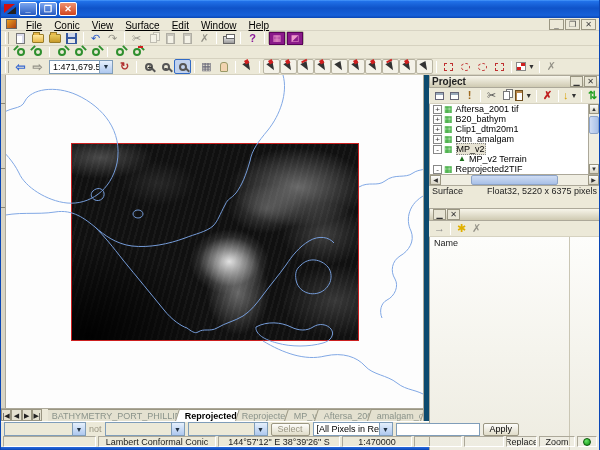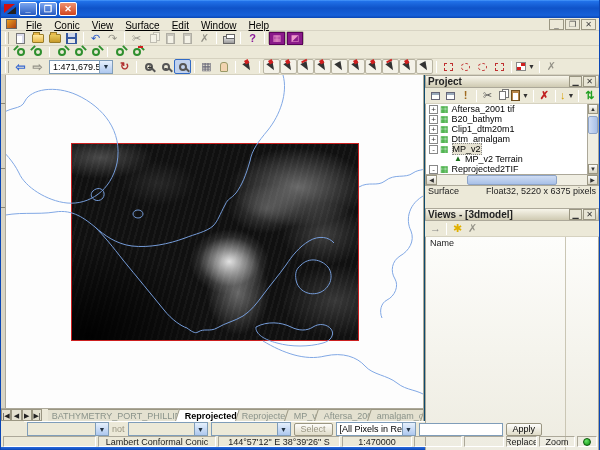--- a/index.html
+++ b/index.html
@@ -88,21 +88,21 @@
       repeating-linear-gradient(105deg, rgba(255,255,255,.04) 0 2px, rgba(0,0,0,0) 2px 6px);}
   .coast{position:absolute;left:0;top:0;}
   
   .tabstrip{height:13px;display:flex;align-items:stretch;background:#ece9d8;border-top:1px solid #aca899;font-size:9px;}
   .tnav{width:14px;border:1px solid #9a9682;background:#e4e1d0;color:#222;font-size:7px;line-height:11px;text-align:center;}
   .tab{padding:0 7px;border:1px solid #9a9682;border-bottom:none;color:#8a938a;display:flex;align-items:center;
     background:#e4e1d0;transform:skewX(-18deg);margin-left:-4px;white-space:nowrap;overflow:hidden;}
   .tab span{transform:skewX(18deg);font-size:9px;}
   .tab.active{background:#fff;color:#000;z-index:2;font-weight:bold;}
   
-  .rightcol{width:176px;display:flex;flex-direction:column;background:#ece9d8;border-left:1px solid #0c4a6e;}
+  .rightcol{width:176px;display:flex;flex-direction:column;background:#ece9d8;border-left:5px solid #0c4a6e;}
   .phead{height:13px;background:linear-gradient(180deg,#f7f5ea,#cfcab2);border:1px solid #aca899;display:flex;align-items:center;padding:0 2px;}
   .phead .ptitle{flex:1;font-size:10px;font-weight:bold;color:#222;}
   .pbtn{width:13px;height:11px;border:1px solid #9a9682;background:#e8e5d4;font-size:8px;line-height:9px;text-align:center;color:#333;margin-left:1px;}
   .ptool{height:16px;display:flex;align-items:center;background:#ece9d8;border-bottom:1px solid #d6d2c0;padding-left:3px;}
   .ptool .tbtn{height:14px;min-width:15px;}
   .paneicon{width:9px;height:8px;border:1px solid #667;background:#fff;box-shadow:inset 0 2px 0 #9ab;}
   .tree{flex:1;background:#fff;border:1px solid #aca899;border-top:none;overflow:hidden;position:relative;font-size:10px;}
   .trow{display:flex;align-items:center;height:10px;white-space:nowrap;}
   .expander{width:9px;height:9px;border:1px solid #888;background:#fff;font-size:8px;line-height:7px;text-align:center;color:#333;margin-right:2px;flex:none;}
   .expander.hidden{visibility:hidden;}
@@ -120,21 +120,21 @@
   .hscroll .thumb{flex:1;margin:0 30px;background:linear-gradient(180deg,#cfdcf3,#a8c0e8);border:1px solid #8da4c8;border-radius:2px;}
   .pinfo{height:20px;background:#ece9d8;font-size:9px;color:#222;padding:1px 3px;line-height:9px;}
   .pinfo .row1{display:flex;justify-content:space-between;}
   
   .vlist{flex:1;background:#fff;border:1px solid #aca899;border-top:none;overflow:hidden;display:flex;flex-direction:column;}
   .vcolhead{display:flex;border-bottom:1px solid #cac6b4;}
   .vcolhead .hc{background:linear-gradient(180deg,#fdfdfb,#e4e1d0);border-right:1px solid #cac6b4;font-size:9px;padding:1px 4px;color:#222;}
   .vcolhead .hc.main{width:140px;}
   .vcolhead .hc.fill{flex:1;border-right:none;}
   
-  .selbar{height:15px;display:flex;align-items:center;background:#ece9d8;border-top:1px solid #fff;padding:0 3px;font-size:9px;gap:3px;margin-left:23px;}
+  .selbar{height:15px;display:flex;align-items:center;background:#ece9d8;border-top:1px solid #fff;padding:0 3px;font-size:9px;gap:3px;}
   .selbar .lbl{color:#9a9682;}
   .xpbutton{height:13px;padding:0 6px;border:1px solid #9a9682;border-radius:2px;background:linear-gradient(180deg,#fdfdfb,#e0dcc8);font-size:9px;line-height:11px;color:#000;}
   .xpbutton.disabled{color:#9a9682;}
   .txtinput{height:13px;background:#fff;border:1px solid #7f9db9;flex:none;}
   
   .statusbar{height:11px;display:flex;align-items:stretch;background:#ece9d8;padding:0 2px;gap:2px;}
   .statseg{border:1px solid;border-color:#aca899 #fff #fff #aca899;font-size:9px;color:#222;display:flex;align-items:center;justify-content:center;white-space:nowrap;overflow:hidden;text-align:right;}
   .bluebar{height:3px;background:linear-gradient(180deg,#2a6ce0,#0a46b5);}
   .greendot{width:8px;height:8px;border-radius:50%;background:radial-gradient(circle at 35% 30%,#66e866,#0d8a0d);border:1px solid #085808;}
 </style>
@@ -482,21 +482,20 @@
         <div class="pinfo">
           <div class="row1">
             <span>Surface</span>
             <span>Float32, 5220 x 6375 pixels</span>
           </div>
         </div>
       </div>
 
       <div style="display:flex;flex-direction:column;flex:1;margin-top:2px;">
         <div class="phead">
-          <span class="ptitle">Views - [3dmodel]</span>
           <span class="pbtn">▁</span>
           <span class="pbtn">✕</span>
         </div>
         <div class="ptool">
           <span class="tbtn">
               <span class="glyph" style="color:#888">→</span>
             </span>
           <span class="sep"></span>
           <span class="tbtn">
               <span class="glyph" style="color:#e0b000">✱</span>

